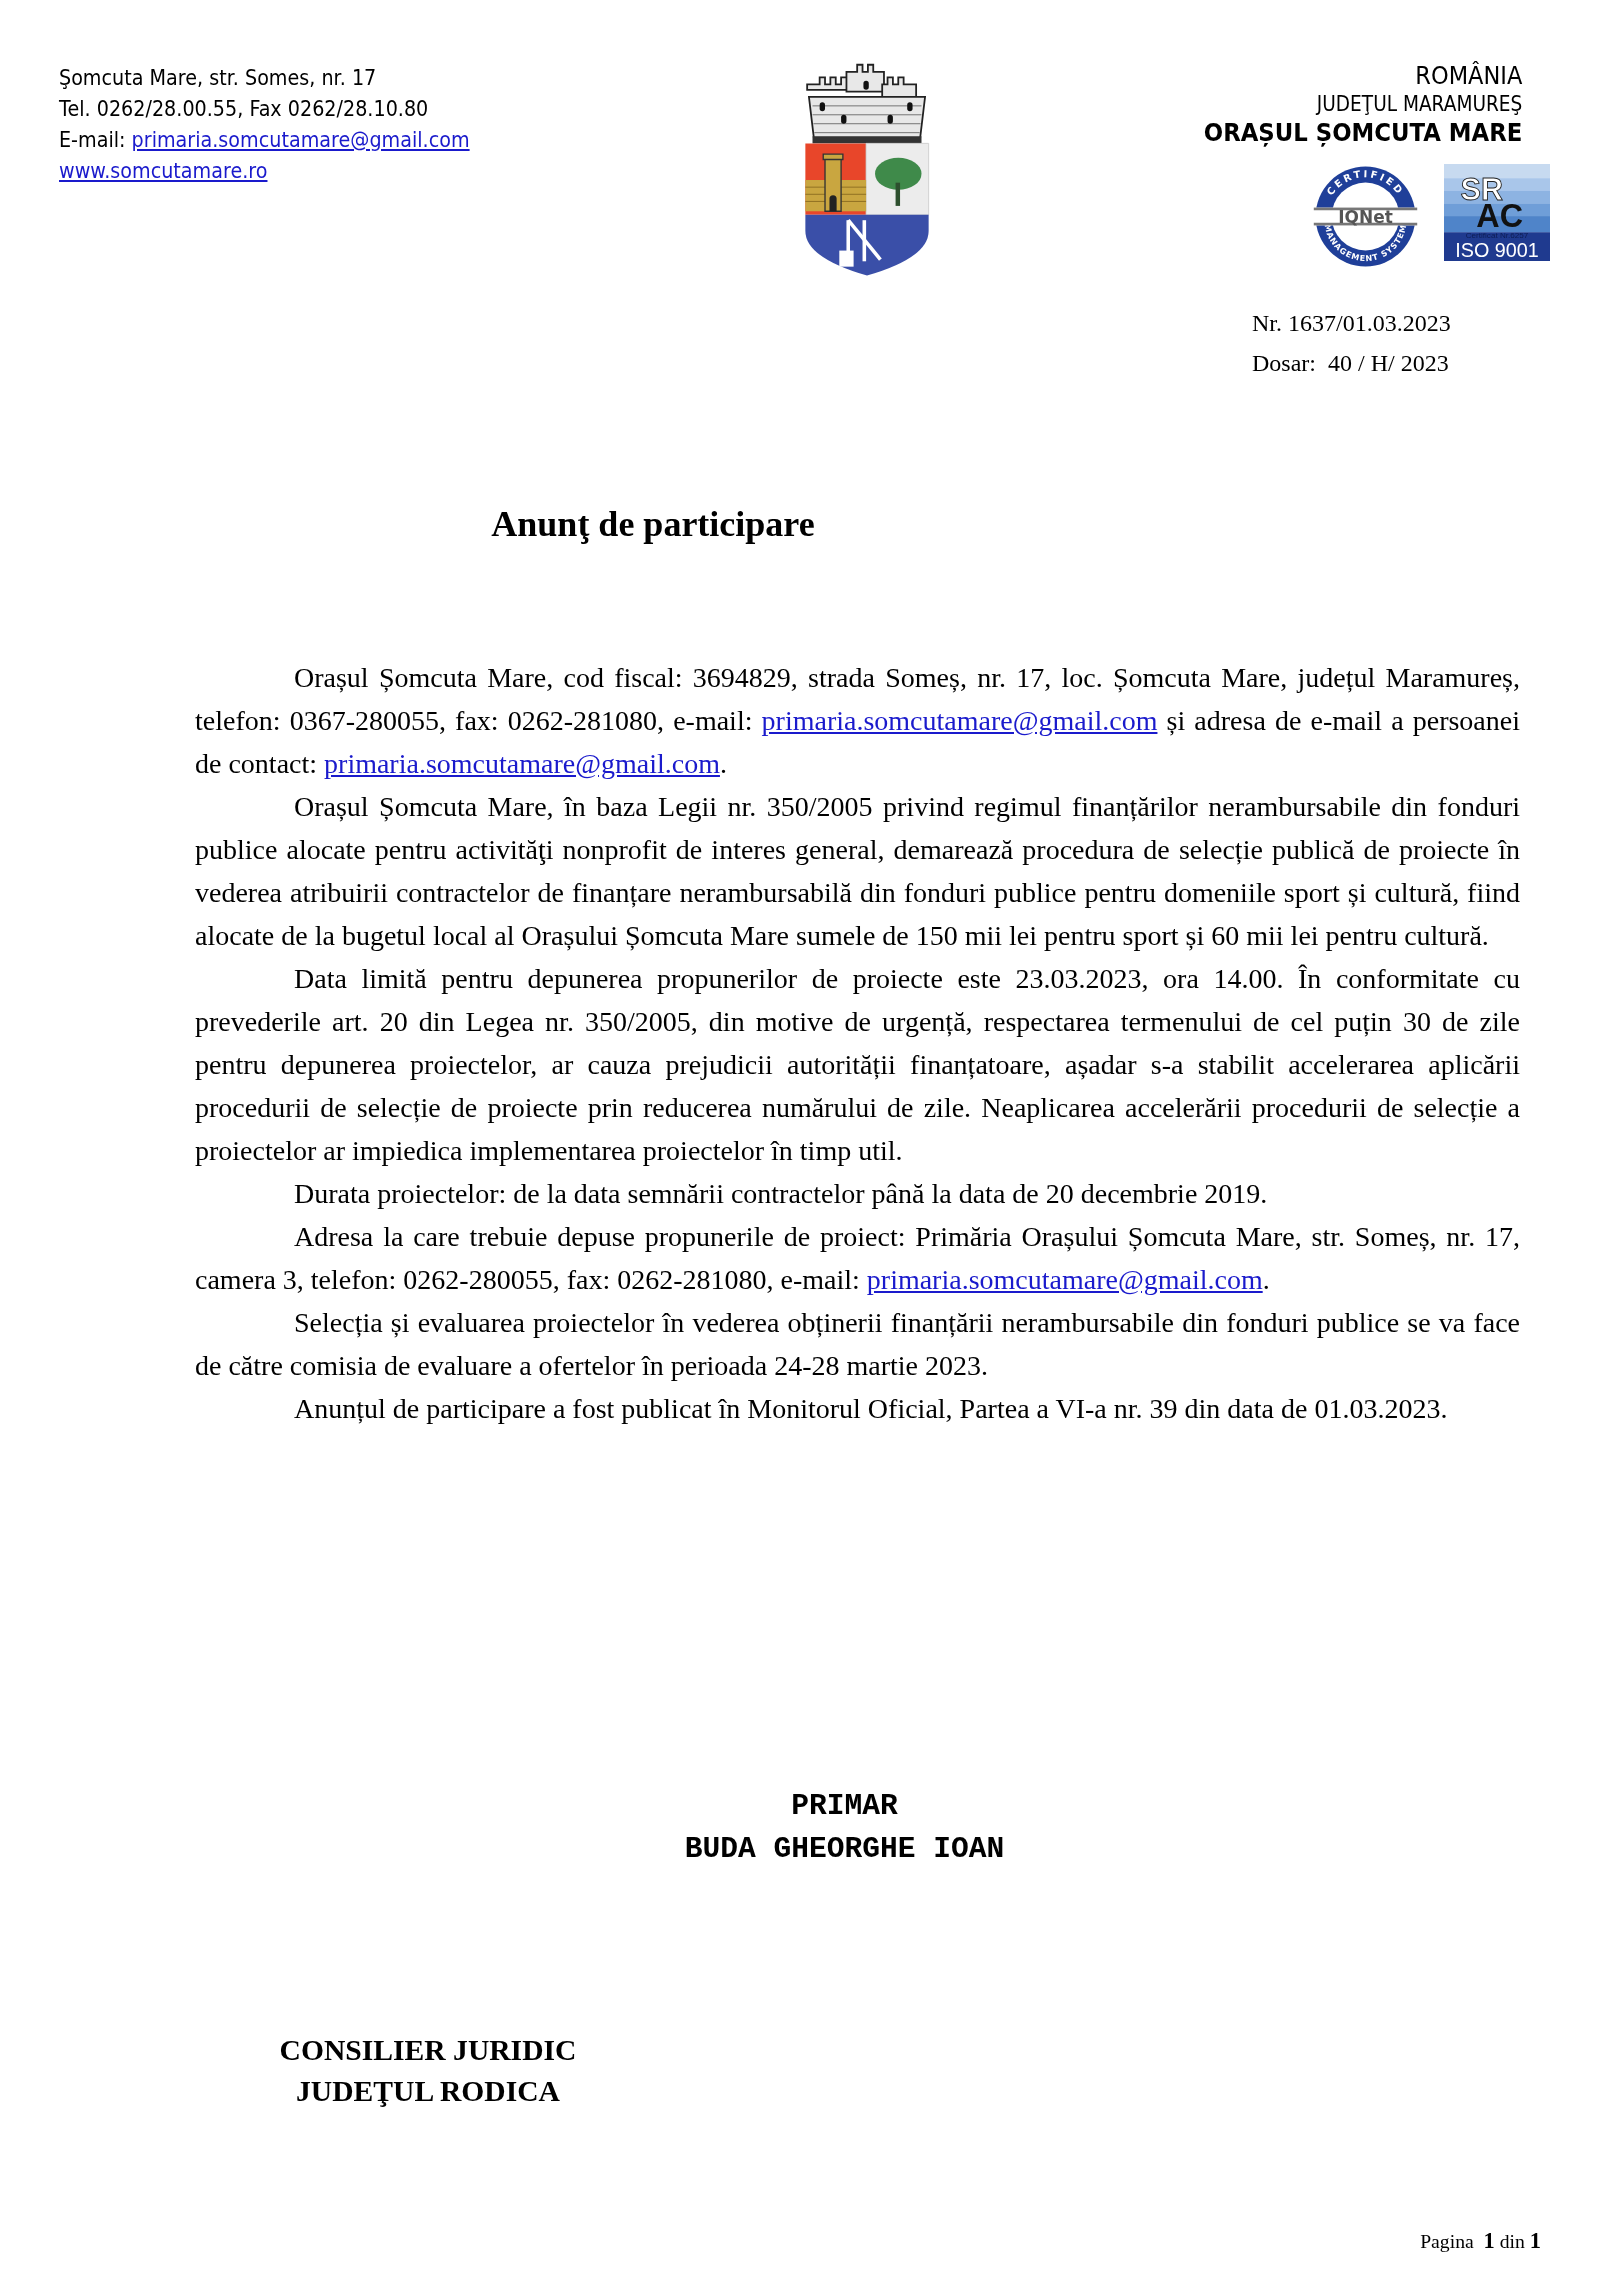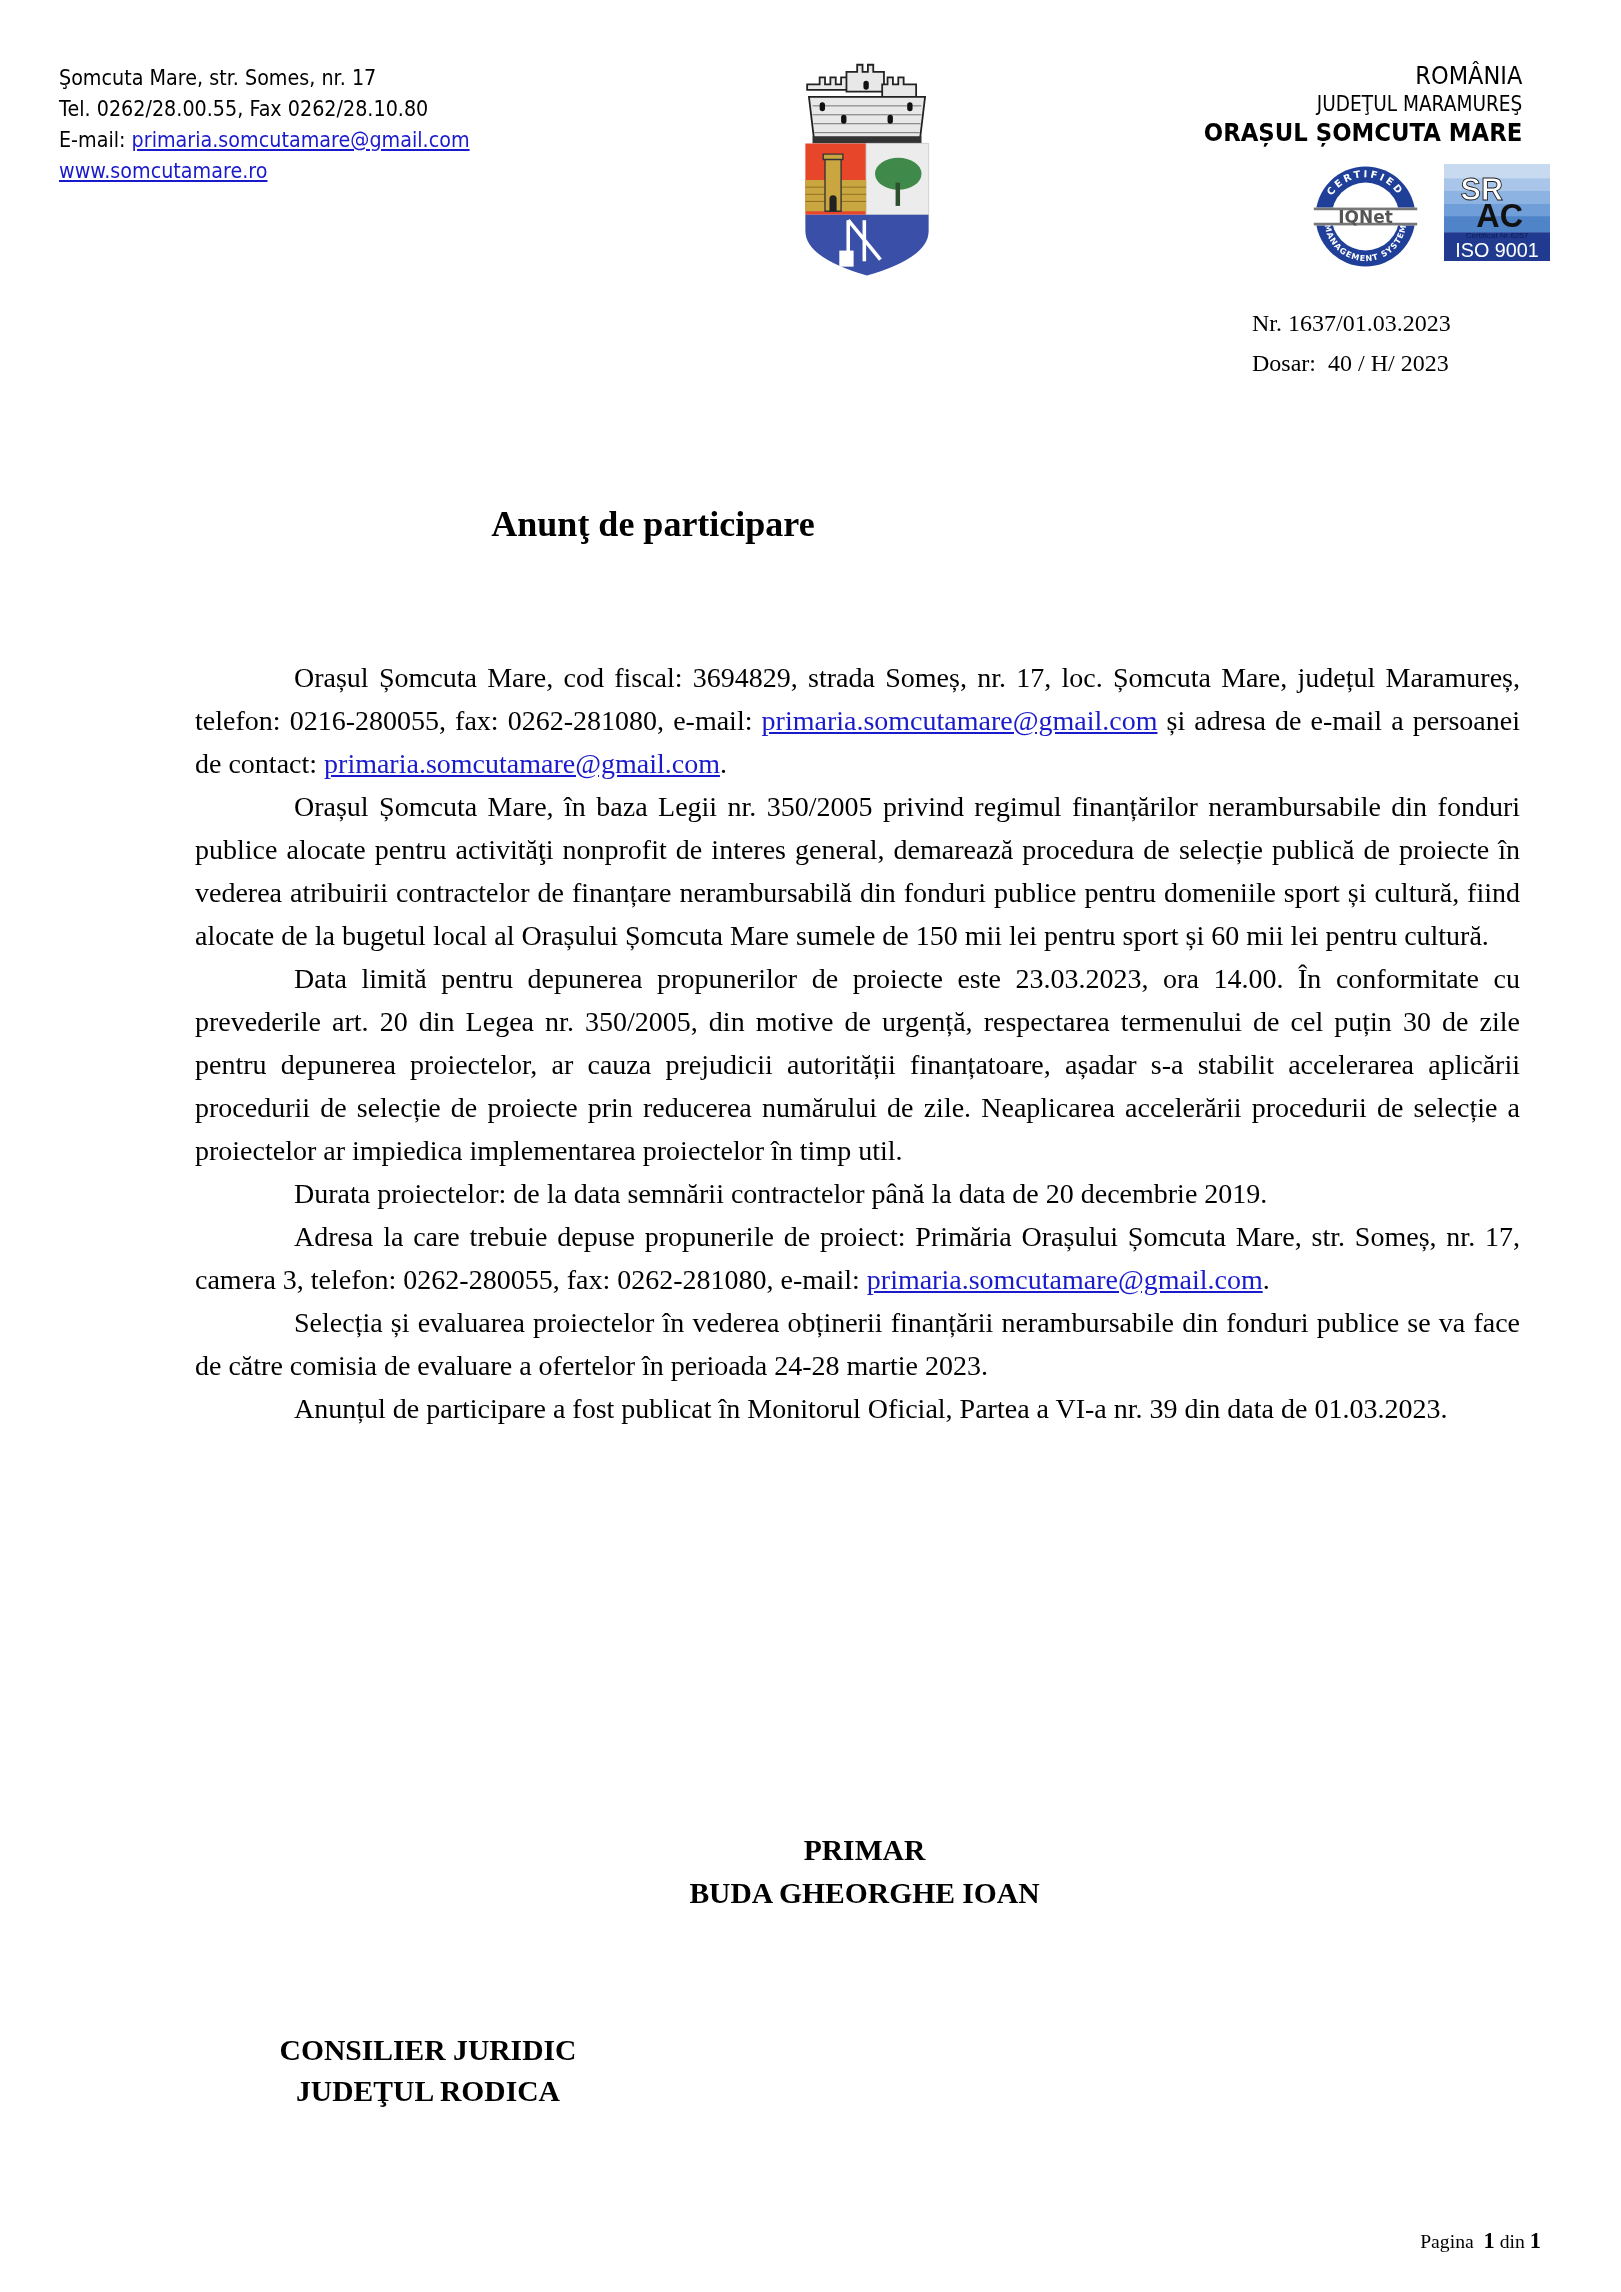--- a/index.html
+++ b/index.html
@@ -28,21 +28,21 @@
   .ref { left: 1252px; top: 303px; font-family: "Liberation Serif", serif; font-size: 24px; line-height: 40px; white-space: nowrap; }
 
   
   .title { left: 0; width: 1306px; top: 503px; text-align: center; font-family: "Liberation Serif", serif; font-weight: bold; font-size: 36px; }
 
   
   .body { left: 195px; top: 656px; width: 1325px; font-family: "Liberation Serif", serif; font-size: 28px; line-height: 43px; text-align: justify; }
   .body p { margin: 0; text-indent: 99px; }
 
   
-  .sig-mayor { left: 596px; width: 537px; top: 1785px; text-align: center; font-family: Liberation Serif, serif; font-weight: bold; font-size: 29.6px; line-height: 43px; margin-top: 44px; }
+  .sig-mayor { left: 576px; width: 537px; top: 1785px; text-align: center; font-family: Liberation Mono, monospace; font-weight: bold; font-size: 29.6px; line-height: 43px; }
   .sig-legal { left: 204px; width: 448px; top: 1995px; text-align: center; font-family: "Liberation Serif", serif; font-weight: bold; font-size: 29.6px; line-height: 41px; margin-top: 35px; }
 
   
   .footer { right: 81px; top: 2228px; font-family: Liberation Serif, serif; font-size: 19.7px; white-space: nowrap; }
   .footer b { font-size: 22.4px; }
 </style>
 </head>
 <body>
 
 <div class="abs hdr-left">
@@ -146,21 +146,21 @@
 </div>
 
 <div class="abs ref">
   <div>Nr. 1637/01.03.2023</div>
   <div style="white-space:pre;">Dosar:  40 / H/ 2023</div>
 </div>
 
 <div class="abs title">Anunţ de participare</div>
 
 <div class="abs body">
-  <p><span>Orașul Șomcuta Mare, cod fiscal: 3694829, strada Someș, nr. 17, loc. Șomcuta Mare, județul Maramureș, telefon: 0216-280055, fax: 0262-281080, e-mail: </span><a class="link">primaria.somcutamare@gmail.com</a><span> și adresa de e-mail a persoanei de contact: </span><a class="link">primaria.somcutamare@gmail.com</a><span>.</span></p>
+  <p><span>Orașul Șomcuta Mare, cod fiscal: 3694829, strada Someș, nr. 17, loc. Șomcuta Mare, județul Maramureș, telefon: 0367-280055, fax: 0262-281080, e-mail: </span><a class="link">primaria.somcutamare@gmail.com</a><span> și adresa de e-mail a persoanei de contact: </span><a class="link">primaria.somcutamare@gmail.com</a><span>.</span></p>
   <p>Orașul Șomcuta Mare, în baza Legii nr. 350/2005 privind regimul finanțărilor nerambursabile din fonduri publice alocate pentru activităţi nonprofit de interes general, demarează procedura de selecție publică de proiecte în vederea atribuirii contractelor de finanțare nerambursabilă din fonduri publice pentru domeniile sport și cultură, fiind alocate de la bugetul local al Orașului Șomcuta Mare sumele de 150 mii lei pentru sport și 60 mii lei pentru cultură.</p>
   <p>Data limită pentru depunerea propunerilor de proiecte este 23.03.2023, ora 14.00. În conformitate cu prevederile art. 20 din Legea nr. 350/2005, din motive de urgență, respectarea termenului de cel puțin 30 de zile pentru depunerea proiectelor, ar cauza prejudicii autorității finanțatoare, așadar s-a stabilit accelerarea aplicării procedurii de selecție de proiecte prin reducerea numărului de zile. Neaplicarea accelerării procedurii de selecție a proiectelor ar impiedica implementarea proiectelor în timp util.</p>
   <p>Durata proiectelor: de la data semnării contractelor până la data de 20 decembrie 2019.</p>
   <p><span>Adresa la care trebuie depuse propunerile de proiect: Primăria Orașului Șomcuta Mare, str. Someș, nr. 17, camera 3, telefon: 0262-280055, fax: 0262-281080, e-mail: </span><a class="link">primaria.somcutamare@gmail.com</a><span>.</span></p>
   <p>Selecția și evaluarea proiectelor în vederea obținerii finanțării nerambursabile din fonduri publice se va face de către comisia de evaluare a ofertelor în perioada 24-28 martie 2023.</p>
   <p>Anunțul de participare a fost publicat în Monitorul Oficial, Partea a VI-a nr. 39 din data de 01.03.2023.</p>
 </div>
 
 <div class="abs sig-mayor">
   <div>PRIMAR</div>

